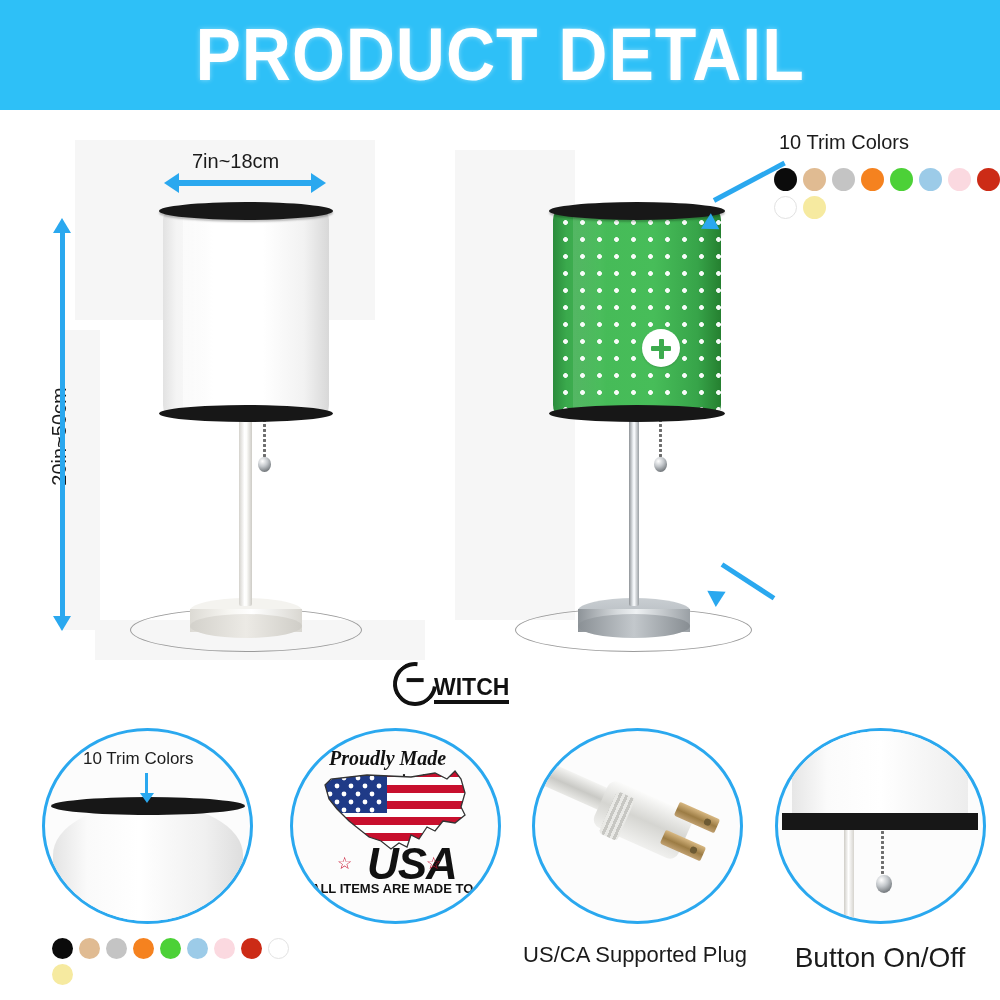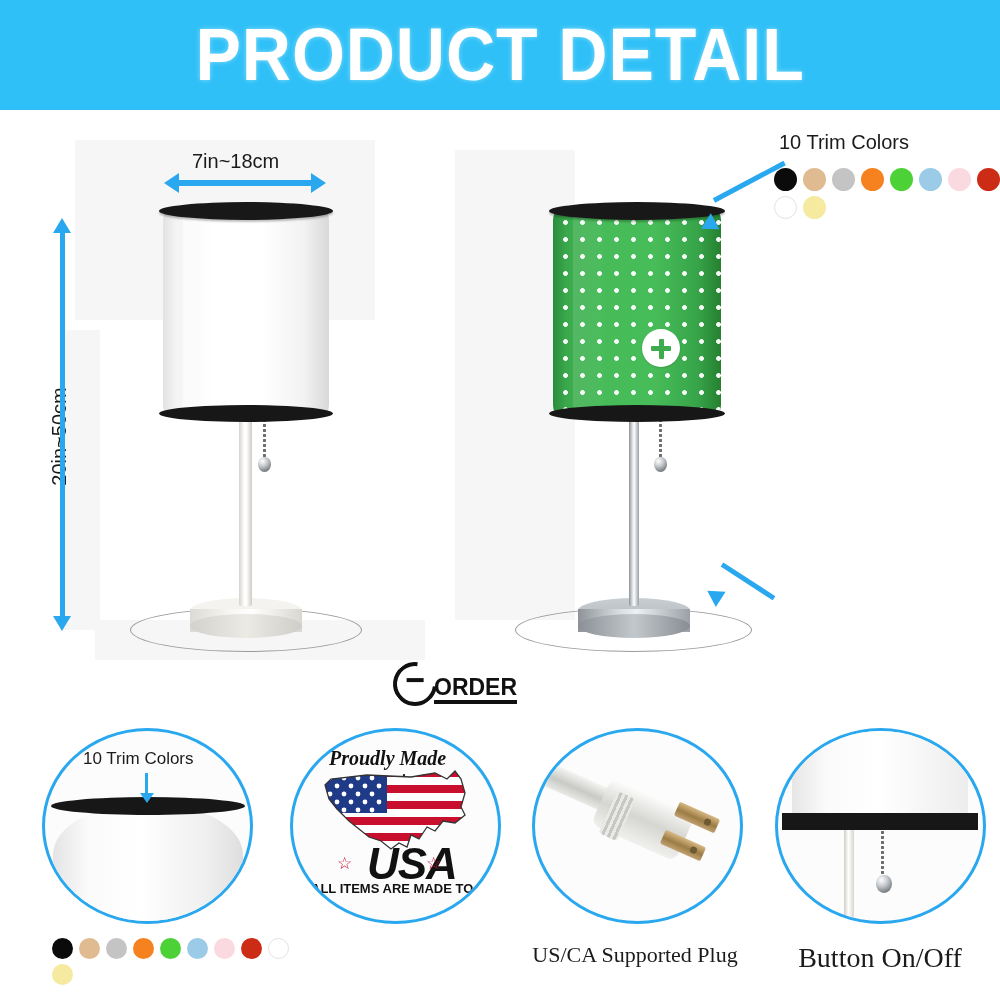--- a/index.html
+++ b/index.html
@@ -193,21 +193,21 @@
   .plug-cord{position:absolute;border-radius:7px;
     background:linear-gradient(180deg,#f4f4f2,#c9c9c5 55%,#e9e9e6);}
   .plug-body{position:absolute;border-radius:9px;
     background:linear-gradient(180deg,#fbfbfa,#d5d5d1 50%,#f0f0ee);}
   .prong{position:absolute;border-radius:2px;
     background:linear-gradient(180deg,#d8b882,#9c7c44 55%,#c0a070);}
   .prong-hole{position:absolute;width:7px;height:7px;border-radius:50%;background:#6d5a33;}
 
   .cap{
     position:absolute;text-align:center;color:#1b1b1b;
-    font-family:Liberation Serif, serif;white-space:nowrap;
+    font-family:Liberation Sans, sans-serif;white-space:nowrap;
   }
 </style>
 </head>
 <body>
 
 <div class="stage">
 
   <div class="header">
     <div class="header-title">PRODUCT DETAIL</div>
   </div>
@@ -290,21 +290,21 @@
   </div>
 
   <div class="pointer" style="left:706px;top:552px;">
     <div class="shaft" style="left:16px;top:10px;width:62px;transform:rotate(33deg);"></div>
     <div class="head" style="left:0px;top:34px;transform:rotate(33deg);"></div>
   </div>
 
   <div class="logo" style="left:393px;top:662px;">
     <div class="logo-c"></div>
     <div class="logo-witch-wrap">
-      <div class="logo-witch">ORDER</div>
+      <div class="logo-witch">WITCH</div>
       <div class="logo-underline"></div>
     </div>
   </div>
 
   <div class="circle" style="left:42px;top:728px;width:205px;height:190px;">
     <div class="circle-inner">
       <div style="position:absolute;left:8px;top:72px;width:190px;height:130px;border-radius:50% 50% 6px 6px/40% 40% 6px 6px;
                   background:linear-gradient(90deg,#e4e4e4,#fafafa 18%,#ffffff 45%,#f0f0f0 80%,#dedede);"></div>
       <div style="position:absolute;left:6px;top:66px;width:194px;height:18px;border-radius:50%;background:#171717;"></div>
       <div class="label-txt" style="left:38px;top:18px;font-size:17px;">10 Trim Colors</div>

